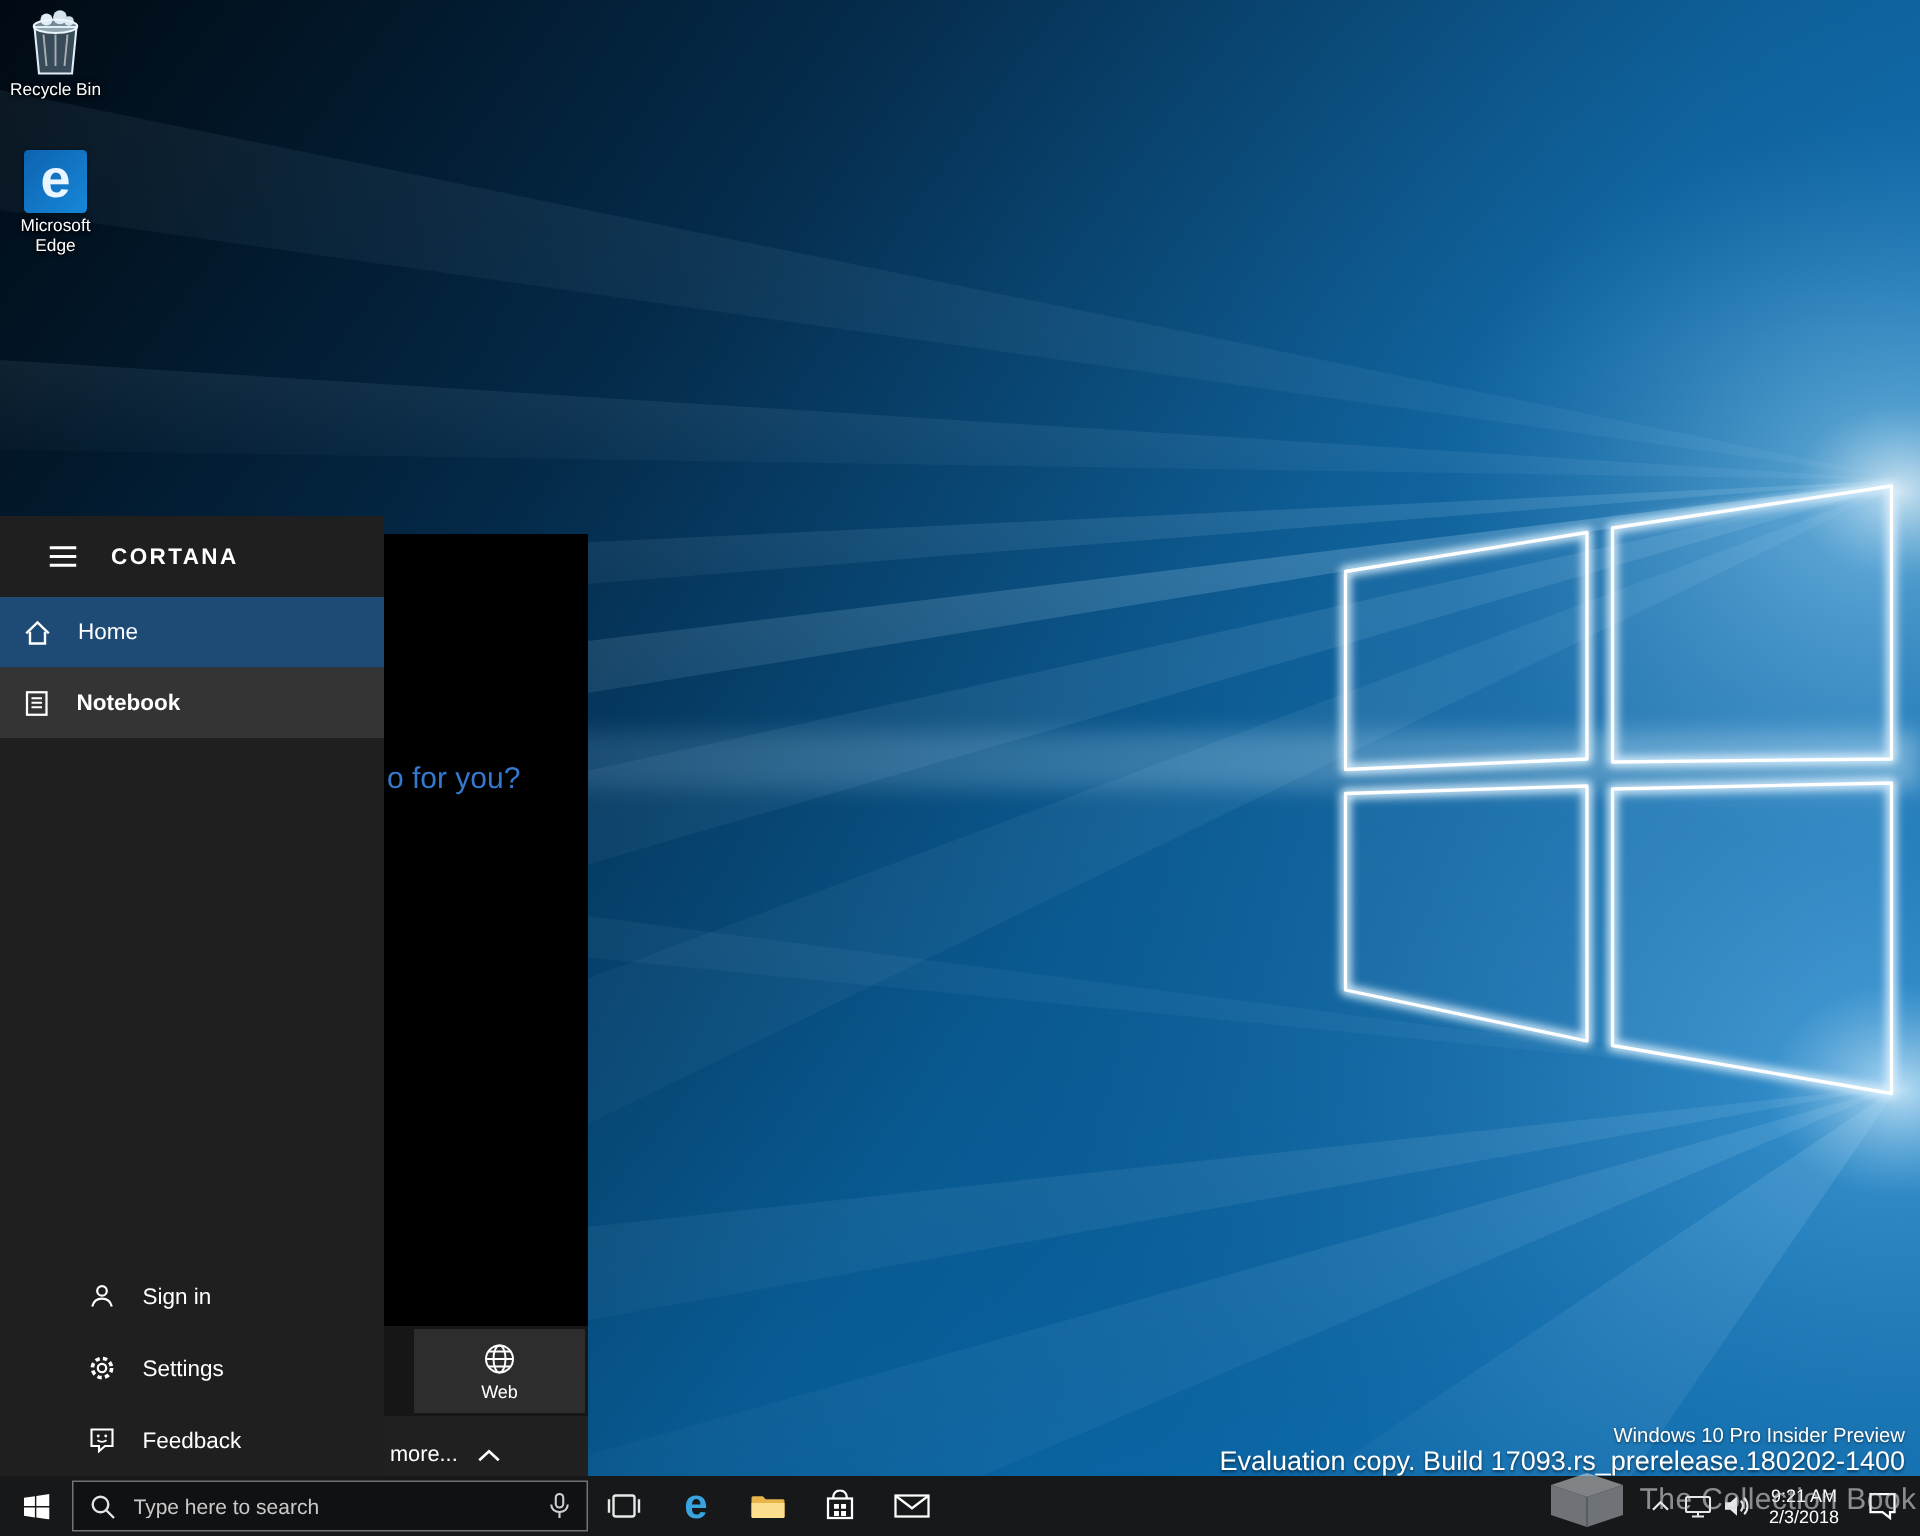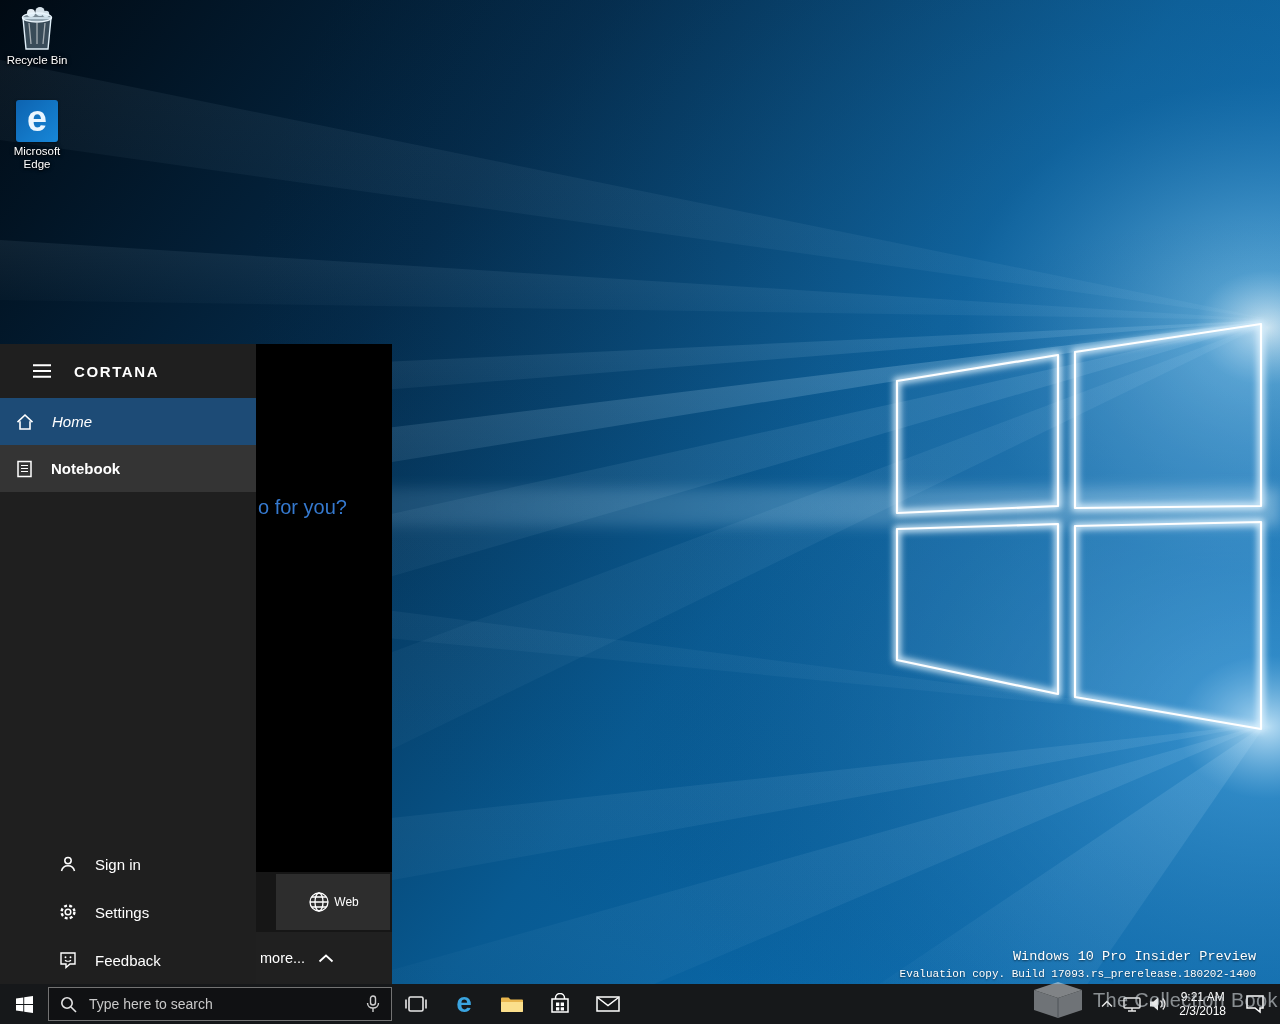--- a/index.html
+++ b/index.html
@@ -12,42 +12,42 @@
                 align-items:center;gap:3px;cursor:pointer;background:none;border:none;padding:0;}
   .desktop-icon .label{color:#fff;font-size:11.5px;line-height:13px;text-align:center;
                        font-family:inherit;text-shadow:0 1px 2px rgba(0,0,0,.95),0 0 4px rgba(0,0,0,.8);}
   #icon-recycle{left:0;top:5px;}
   #icon-edge{left:0;top:100px;}
   .edge-tile{width:42px;height:42px;border-radius:3px;background:linear-gradient(135deg,#0d63b0,#1787d8);
              display:flex;align-items:center;justify-content:center;box-shadow:0 1px 3px rgba(0,0,0,.5);}
   .edge-tile span{color:#eaf6ff;font-size:36px;font-weight:bold;line-height:1;margin-top:-4px;}
 
   
-  .cortana-flyout{position:absolute;left:256px;top:344px;width:160px;height:640px;z-index:4;padding-left:16px;}
+  .cortana-flyout{position:absolute;left:256px;top:356px;width:160px;height:640px;z-index:4;padding-left:16px;}
   .c-content{position:absolute;top:0;left:0;width:136px;height:528px;background:#000;overflow:hidden;}
   .partial-q{position:absolute;top:152px;left:2px;color:#3579cf;font-size:20px;white-space:nowrap;}
   .web-area{position:absolute;top:528px;left:0;width:136px;height:112px;background:#161616;}
   .web-tile{position:absolute;left:20px;top:2px;width:114px;height:56px;background:#2d2d2d;border:none;
-            display:flex;align-items:center;justify-content:center;gap:3px;
+            display:flex;flex-direction:column;align-items:center;justify-content:center;gap:3px;
             color:#fff;cursor:pointer;font-family:inherit;}
   .web-tile .wl{font-size:12px;}
   .more-row{position:absolute;top:60px;left:0;width:136px;height:52px;background:#202020;border:none;
             display:flex;align-items:center;gap:13px;padding-left:4px;box-sizing:border-box;
             color:#fff;font-size:14.5px;cursor:pointer;font-family:inherit;}
 
   
   .cortana-panel{position:absolute;left:0;top:344px;width:256px;height:640px;background:#1f1f1f;
                  z-index:5;color:#fff;}
   .c-header{height:54px;display:flex;align-items:center;padding-left:13px;gap:19px;margin-left:16px;}
   .hamburger{background:none;border:none;padding:4px;cursor:pointer;display:flex;}
   .c-title{font-size:15px;font-weight:bold;letter-spacing:1.6px;}
   .c-row{height:47px;display:flex;align-items:center;gap:18px;padding-left:16px;font-size:15px;
          cursor:pointer;width:100%;box-sizing:border-box;background:none;border:none;color:#fff;
          font-family:inherit;text-align:left;}
-  .c-row.selected{background:#1d4b76;font-style:italic;}
+  .c-row.selected{background:#1d4b76;}
   .c-row.notebook{background:#343434;font-weight:bold;}
   .c-footer{position:absolute;bottom:0;left:0;width:100%;}
   .c-footer .c-row{height:48px;margin-left:43px;}
 
   
   .taskbar{position:absolute;left:0;top:984px;width:1280px;height:40px;background:#16181a;
            display:flex;align-items:center;z-index:10;}
   .tb-btn{width:48px;height:40px;display:flex;align-items:center;justify-content:center;
           background:transparent;border:none;cursor:pointer;padding:0;}
   .search-box{width:344px;height:34px;background:#101113;border:1px solid #737373;box-sizing:border-box;
@@ -56,24 +56,24 @@
                 font-size:14px;font-family:inherit;}
   .search-input::placeholder{color:#c9c9c9;opacity:1;}
   .edge-e{color:#3aa4e0;font-weight:bold;font-size:28px;line-height:1;margin-top:-3px;}
   .tray{margin-left:auto;height:40px;display:flex;align-items:center;padding-right:4px;}
   .tray-btn{background:none;border:none;height:40px;display:flex;align-items:center;justify-content:center;
             cursor:pointer;padding:0;}
   .w22{width:24px;} .w26{width:26px;} .w42{width:42px;}
   .clock{flex-direction:column;color:#fff;font-size:12px;line-height:14px;padding:0 8px;font-family:inherit;}
 
   
-  .version{position:absolute;right:24px;top:948px;z-index:6;color:#fff;text-align:right;
-           text-shadow:0 1px 2px rgba(0,0,0,.55);font-family:Liberation Mono, monospace;}
+  .version{position:absolute;right:10px;top:948px;z-index:6;color:#fff;text-align:right;
+           text-shadow:0 1px 2px rgba(0,0,0,.55);}
   .version .l1{font-size:13.5px;line-height:18px;}
-  .version .l2{font-size:11px;line-height:16px;}
+  .version .l2{font-size:18px;line-height:16px;}
   .collection{position:absolute;left:1030px;top:980px;z-index:30;display:flex;align-items:center;
               gap:7px;pointer-events:none;}
   .collection .wm-text{color:rgba(208,214,220,0.62);font-size:20px;letter-spacing:.3px;white-space:nowrap;}
 </style>
 </head>
 <body>
 
 <div class="screen">
 
   <svg class="wallpaper" viewBox="0 0 1280 1024" preserveAspectRatio="none">

